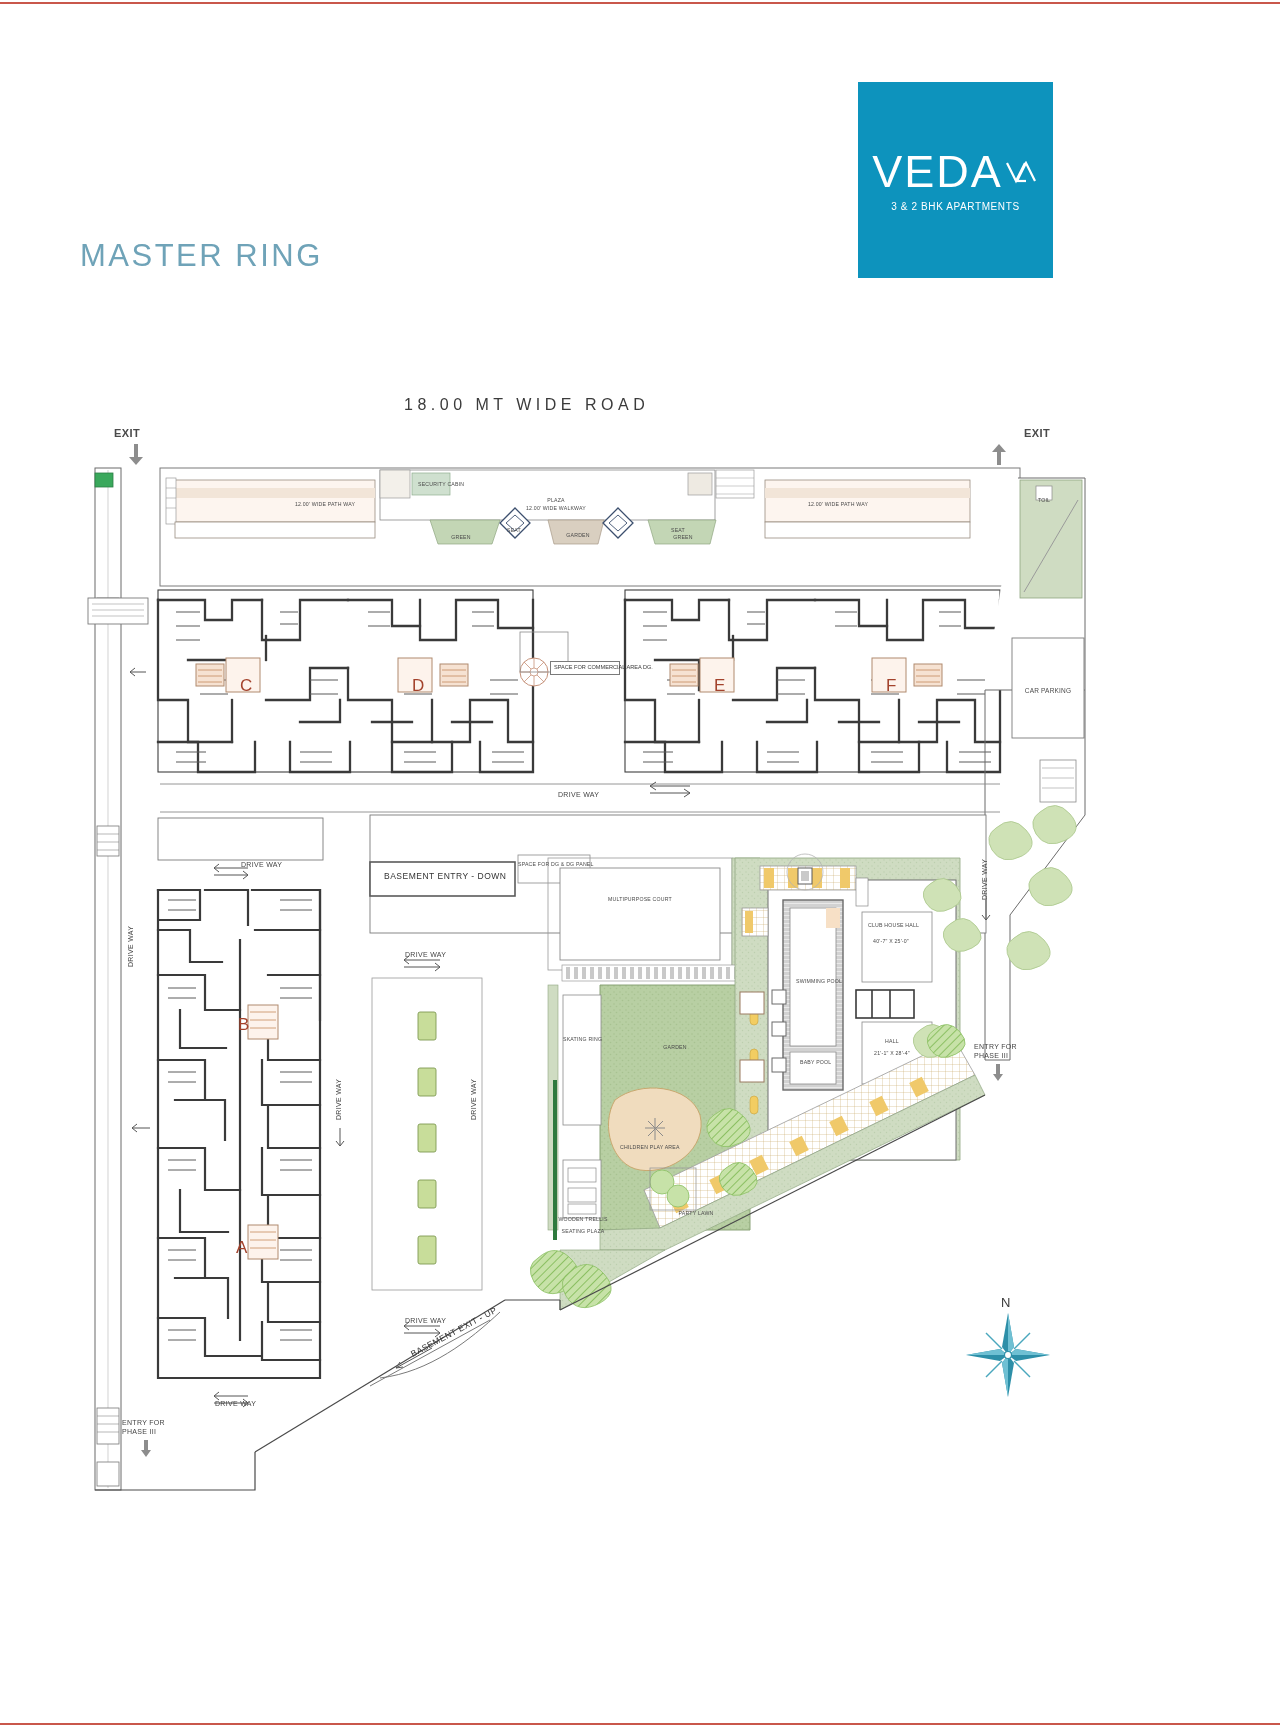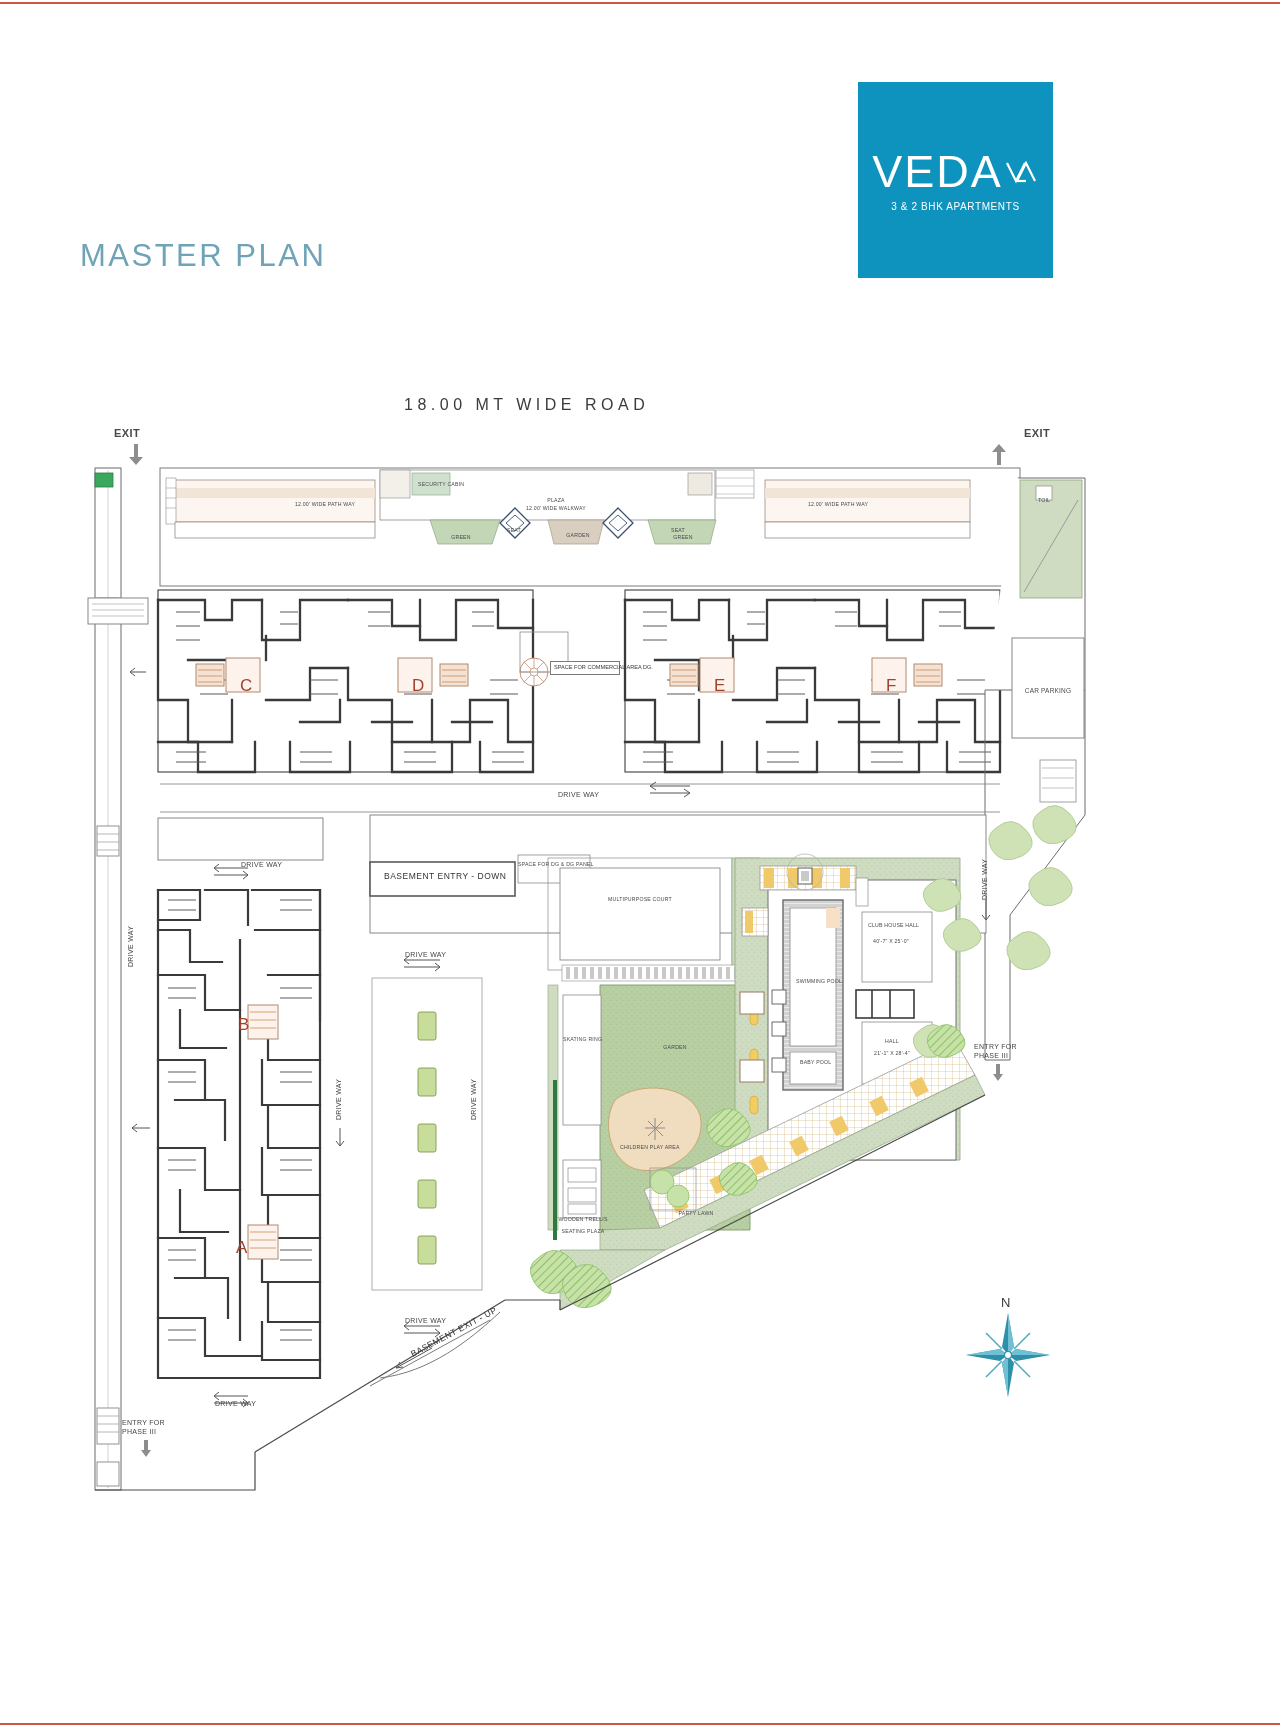--- a/index.html
+++ b/index.html
@@ -71,21 +71,21 @@
       <svg width="34" height="30" viewBox="0 0 34 30">
         <path d="M2 2 L11 20 L20 2" fill="none" stroke="#fff" stroke-width="2.2"></path>
         <path d="M12 20 L21 2 L30 20" fill="none" stroke="#fff" stroke-width="2.2"></path>
         <path d="M11 20 L21 20" fill="none" stroke="#fff" stroke-width="2.2"></path>
       </svg>
     </span>
   </div>
   <div id="logo-sub">3 &amp; 2 BHK APARTMENTS</div>
 </div>
 
-<div id="page-title">MASTER PLAN</div>
+<div id="page-title">MASTER RING</div>
 
 <div id="plan">
 <svg width="1280" height="1727" viewBox="0 0 1280 1727">
   <defs>
     <pattern id="grass" width="6" height="6" patternUnits="userSpaceOnUse">
       <rect width="6" height="6" fill="#cfdcc2"></rect>
       <circle cx="2" cy="2" r="0.7" fill="#bccfae"></circle>
       <circle cx="4.5" cy="4.5" r="0.7" fill="#bccfae"></circle>
     </pattern>
     <pattern id="grassdark" width="6" height="6" patternUnits="userSpaceOnUse">

